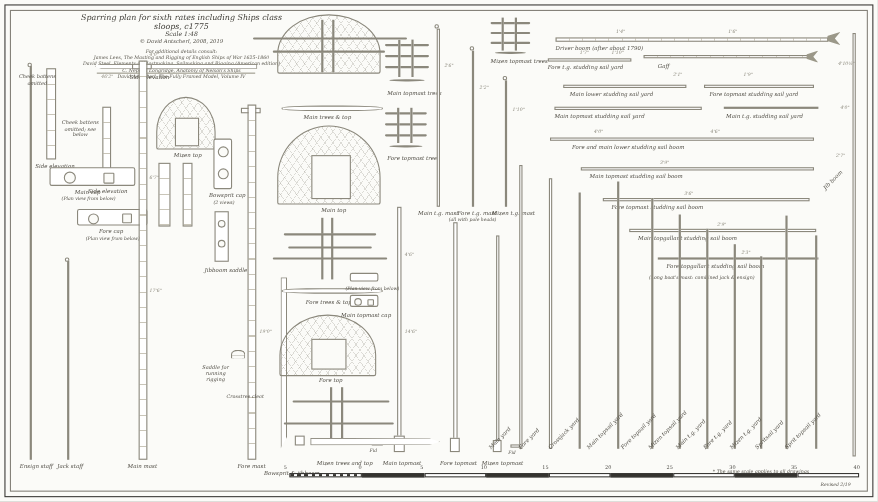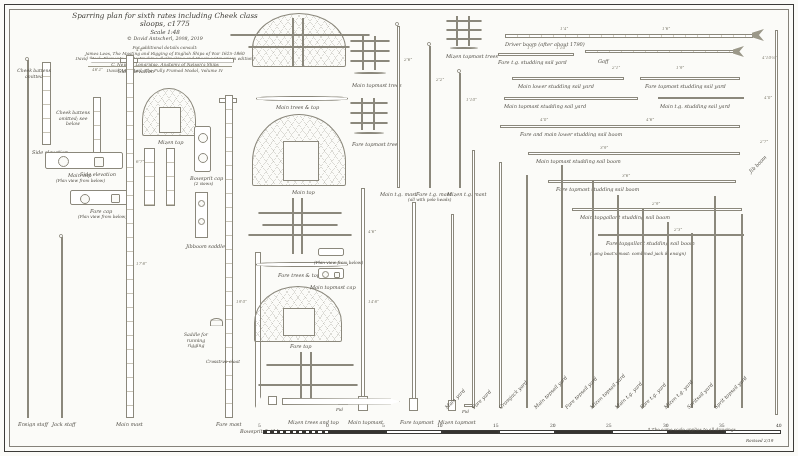--- a/index.html
+++ b/index.html
@@ -49,21 +49,21 @@
   #title-block .tr{font:italic 4.3px/1.35 "DejaVu Serif",serif;color:#5a574e}
 </style>
 </head>
 <body>
 
 <div id="sheet">
   <div class="frame-outer"></div>
   <div class="frame-inner"></div>
 
   <div id="title-block">
-    <div class="t1">Sparring plan for sixth rates including Cheek class sloops, c1775</div>
+    <div class="t1">Sparring plan for sixth rates including Ships class sloops, c1775</div>
     <div class="t2">Scale 1:48</div>
     <div class="t3">© David Antscherl, 2008, 2019</div>
     <div class="tr" style="margin-top:3px">For additional details consult:</div>
     <div class="tr">James Lees, The Masting and Rigging of English Ships of War 1625-1860</div>
     <div class="tr">David Steel, Elements of Mastmaking, Sailmaking and Rigging (American edition)</div>
     <div class="tr">C. Nepean Longridge, Anatomy of Nelson's Ships</div>
     <div class="tr">David Antscherl, The Fully Framed Model, Volume IV</div>
   </div>
 
   <div class="ball" style="left:25px;top:57px"></div>

